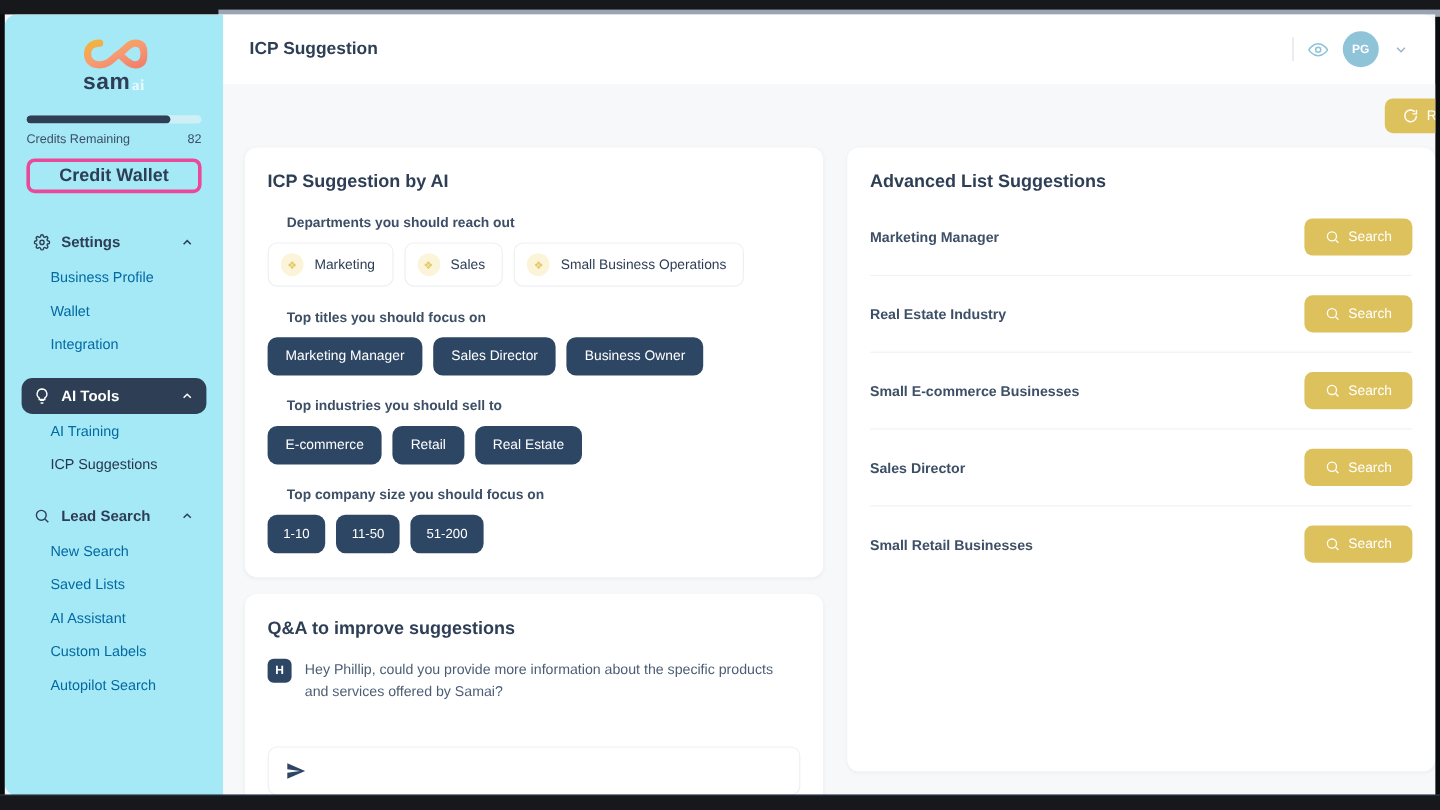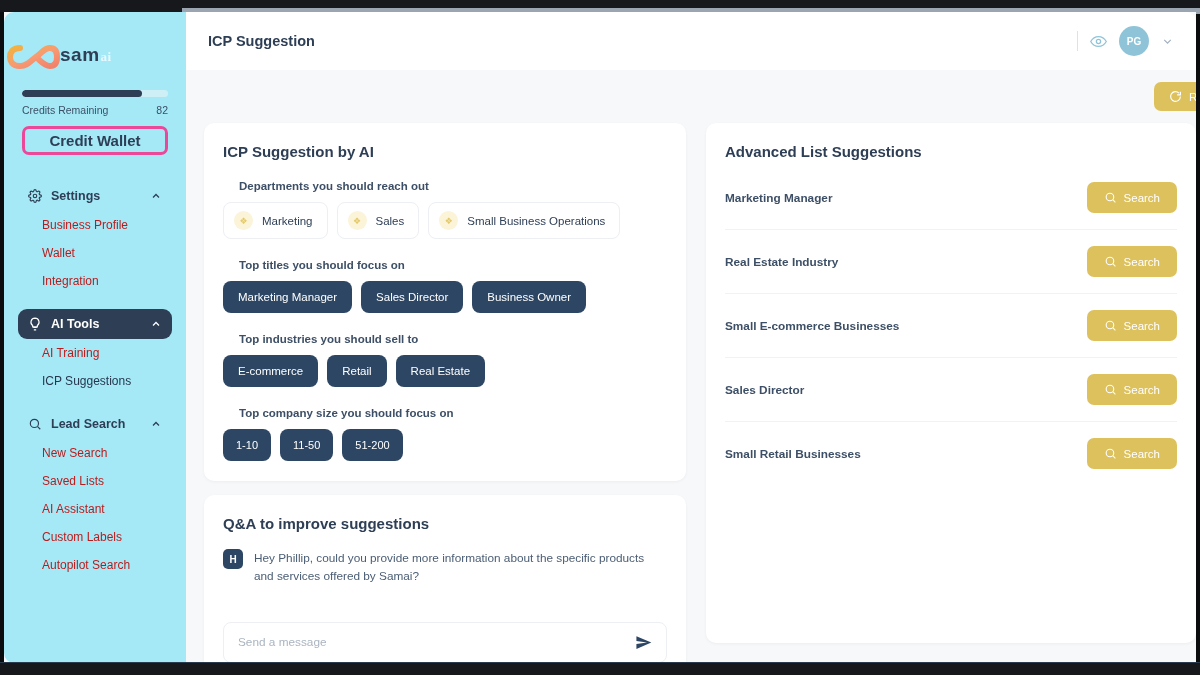--- a/index.html
+++ b/index.html
@@ -34,22 +34,22 @@
   }
 
   
   .sidebar {
     position: absolute; left: 0; top: 0; width: 182px; height: 651px;
     background: #a5e9f7;
     border-top-left-radius: 10px; border-bottom-left-radius: 10px;
     overflow: hidden;
   }
   .logo-wrap {
-    display: flex; flex-direction: row; align-items: center;
-    padding-top: 28px;
+    display: flex; flex-direction: column; align-items: center;
+    padding-top: 16px;
   }
   .logo-mark { width: 56px; height: 34px; }
   .logo-text {
     margin-top: -4px; display: flex; align-items: flex-end;
     font-size: 19px; font-weight: 700; color: #2d3e55; letter-spacing: .5px;
   }
   .logo-ai {
     font-size: 13px; color: #e9f9fd;
     margin-left: 1px; margin-bottom: 1px; font-family: "Liberation Serif", serif;
   }
@@ -73,21 +73,21 @@
   .nav { margin-top: 26px; }
   .nav-group-head {
     display: flex; align-items: center; gap: 9px;
     margin: 0 14px; padding: 8px 10px; border-radius: 9px;
     font-size: 12.5px; font-weight: 700; color: #2d3e55; cursor: pointer;
   }
   .nav-group-head.active { background: #2d3e55; color: #ffffff; }
   .nav-group-head .chev { margin-left: auto; }
   .nav-sub {
     display: block; padding: 7px 0 7px 38px;
-    font-size: 12px; color: #b91c1c; cursor: pointer;
+    font-size: 12px; color: #0369a1; cursor: pointer;
   }
   .nav-sub.current { color: #26374d; font-weight: 400; }
 
   
   .header {
     position: absolute; left: 182px; top: 0; width: 1010px; height: 58px;
     background: #ffffff; display: flex; align-items: center;
     padding: 0 22px; border-top-right-radius: 10px;
   }
   .page-title { font-size: 14.5px; font-weight: 700; color: #2d3e55; }
@@ -325,21 +325,20 @@
             </div>
           </section>
 
           <section class="card" style="margin-top:14px">
             <div class="card-title">Q&amp;A to improve suggestions</div>
             <div class="qa-msg">
               <span class="qa-badge">H</span>
               <span class="qa-text">Hey Phillip, could you provide more information about the specific products and services offered by Samai?</span>
             </div>
             <div class="msg-box">
-              <input class="msg-input" type="text" placeholder="Send a message" style="">
               <svg width="17" height="17" viewBox="0 0 24 24" fill="#2d4664">
                 <path d="M2 21l21-9L2 3v7l15 2-15 2z"></path>
               </svg>
             </div>
           </section>
         </div>
 
         <div class="col-right">
           <section class="card" style="min-height:520px">
             <div class="card-title" style="margin-bottom:6px">Advanced List Suggestions</div>

